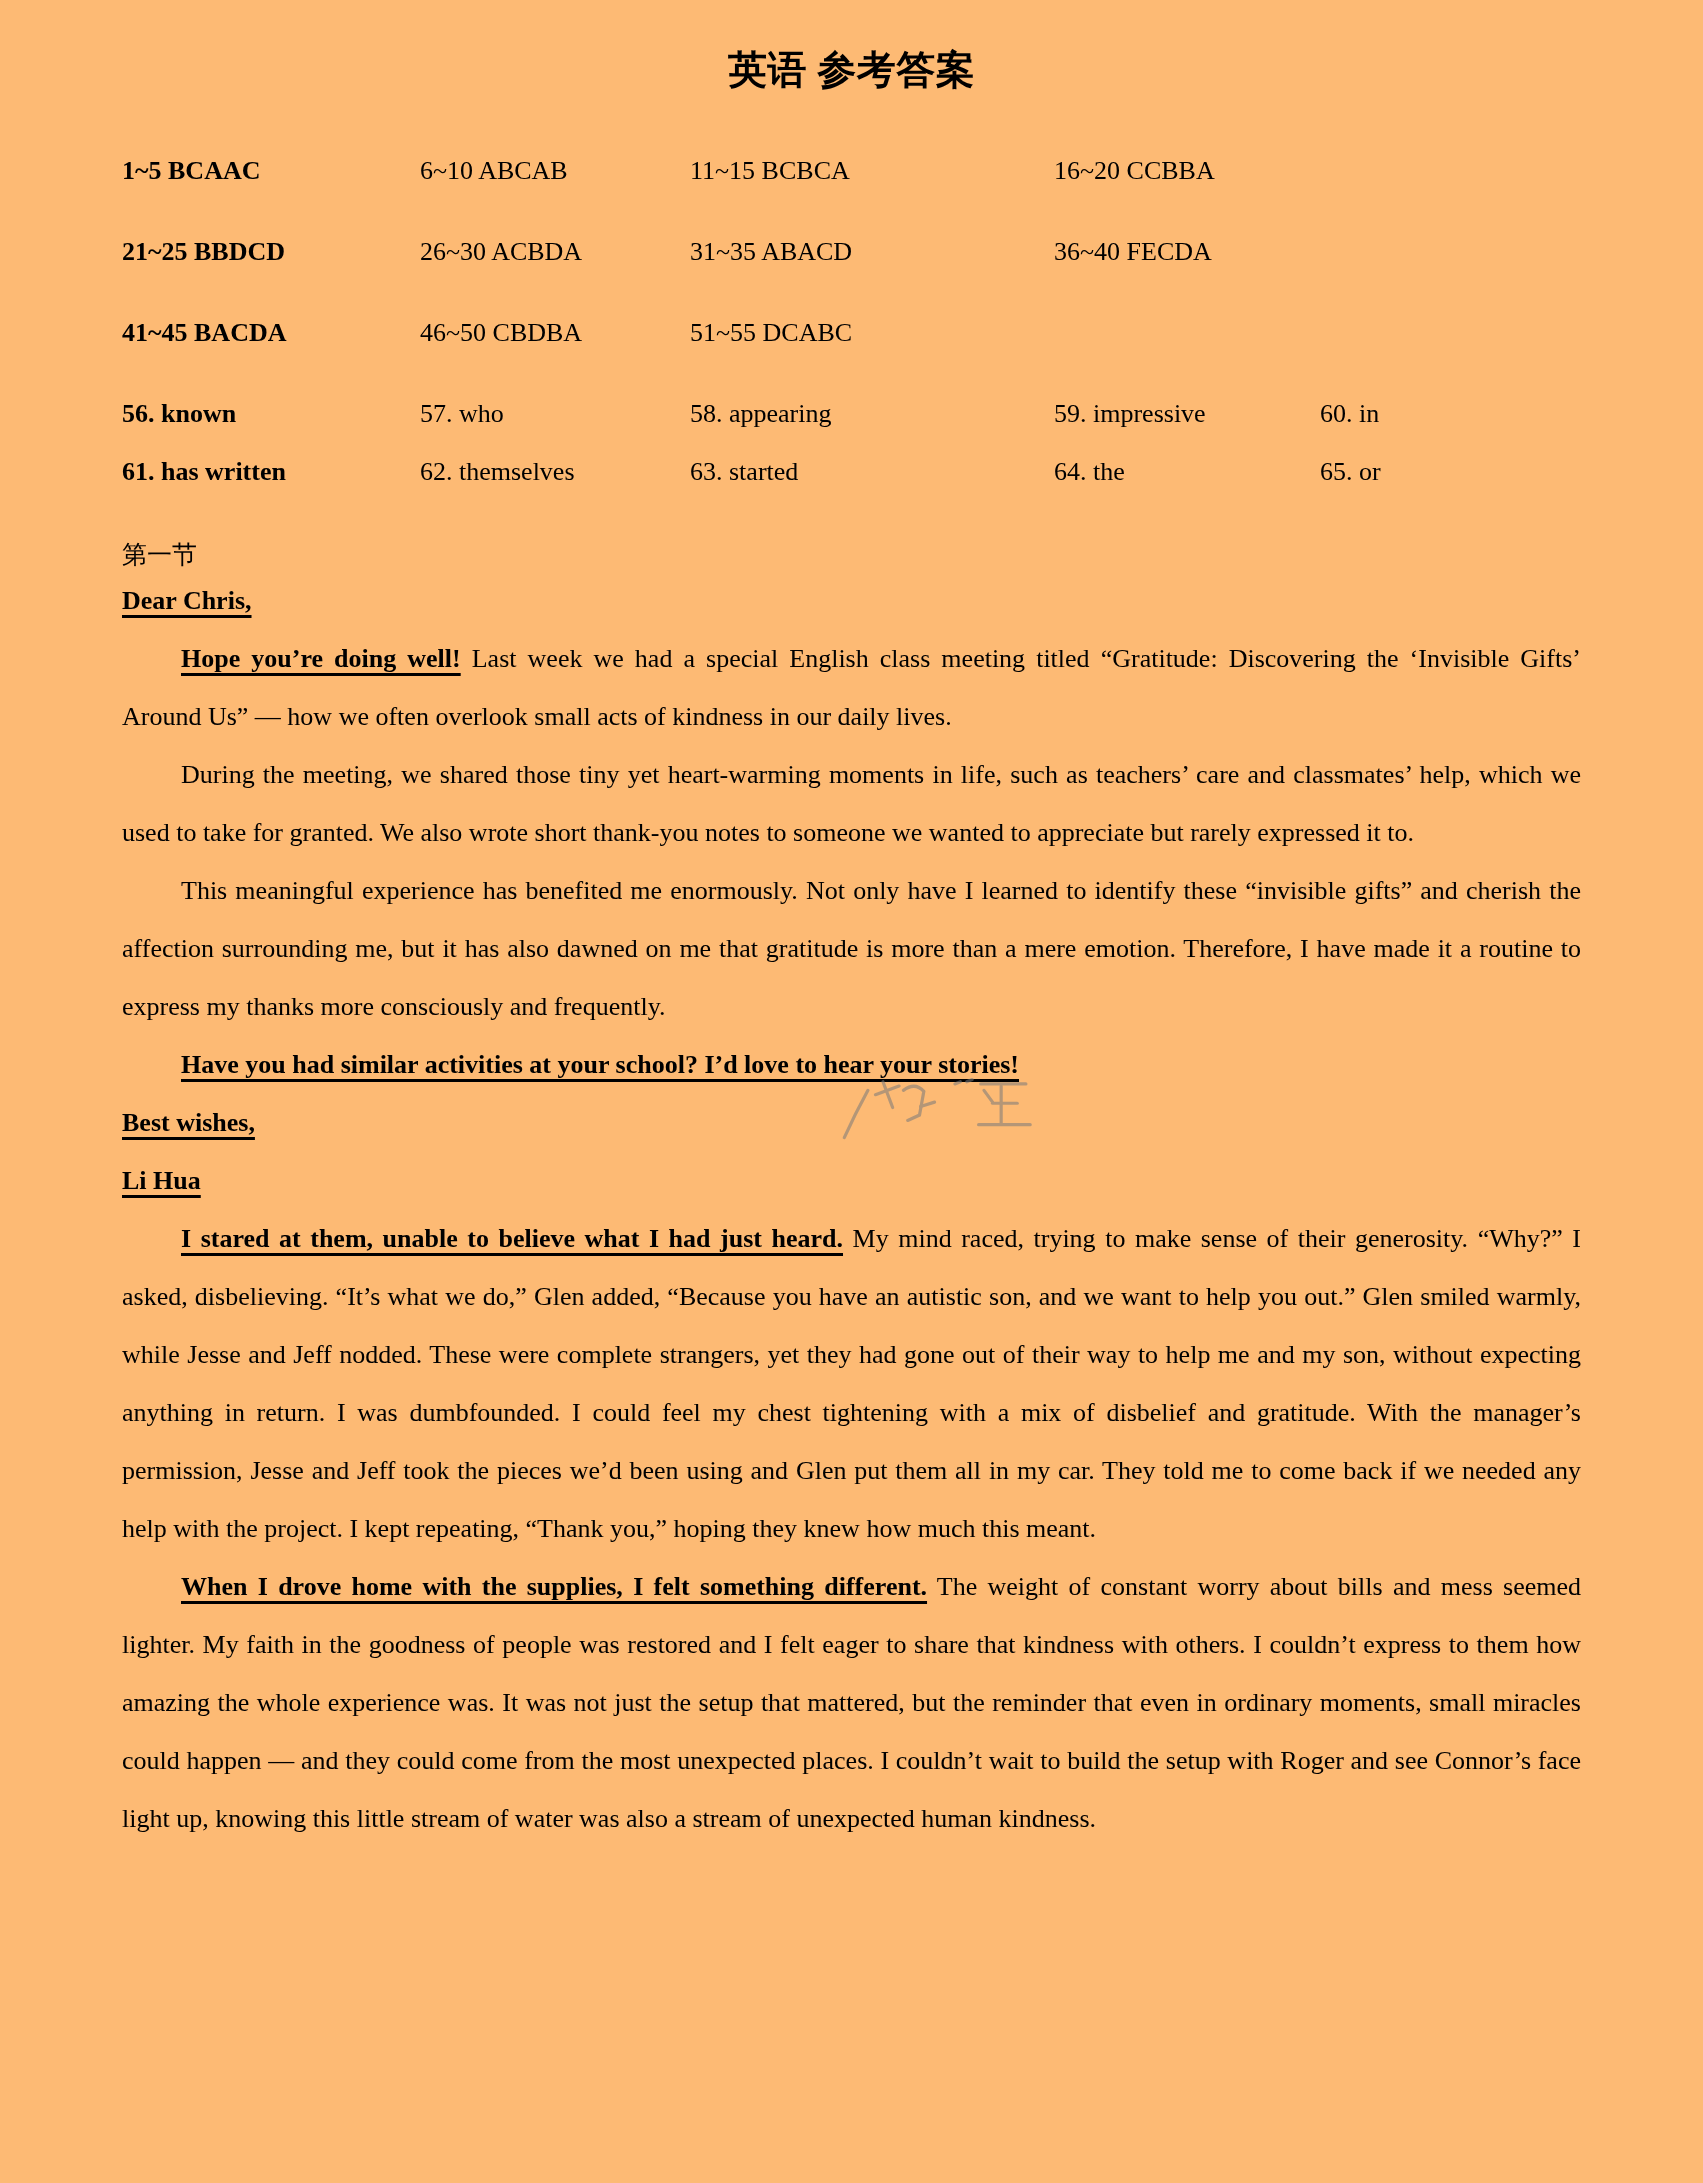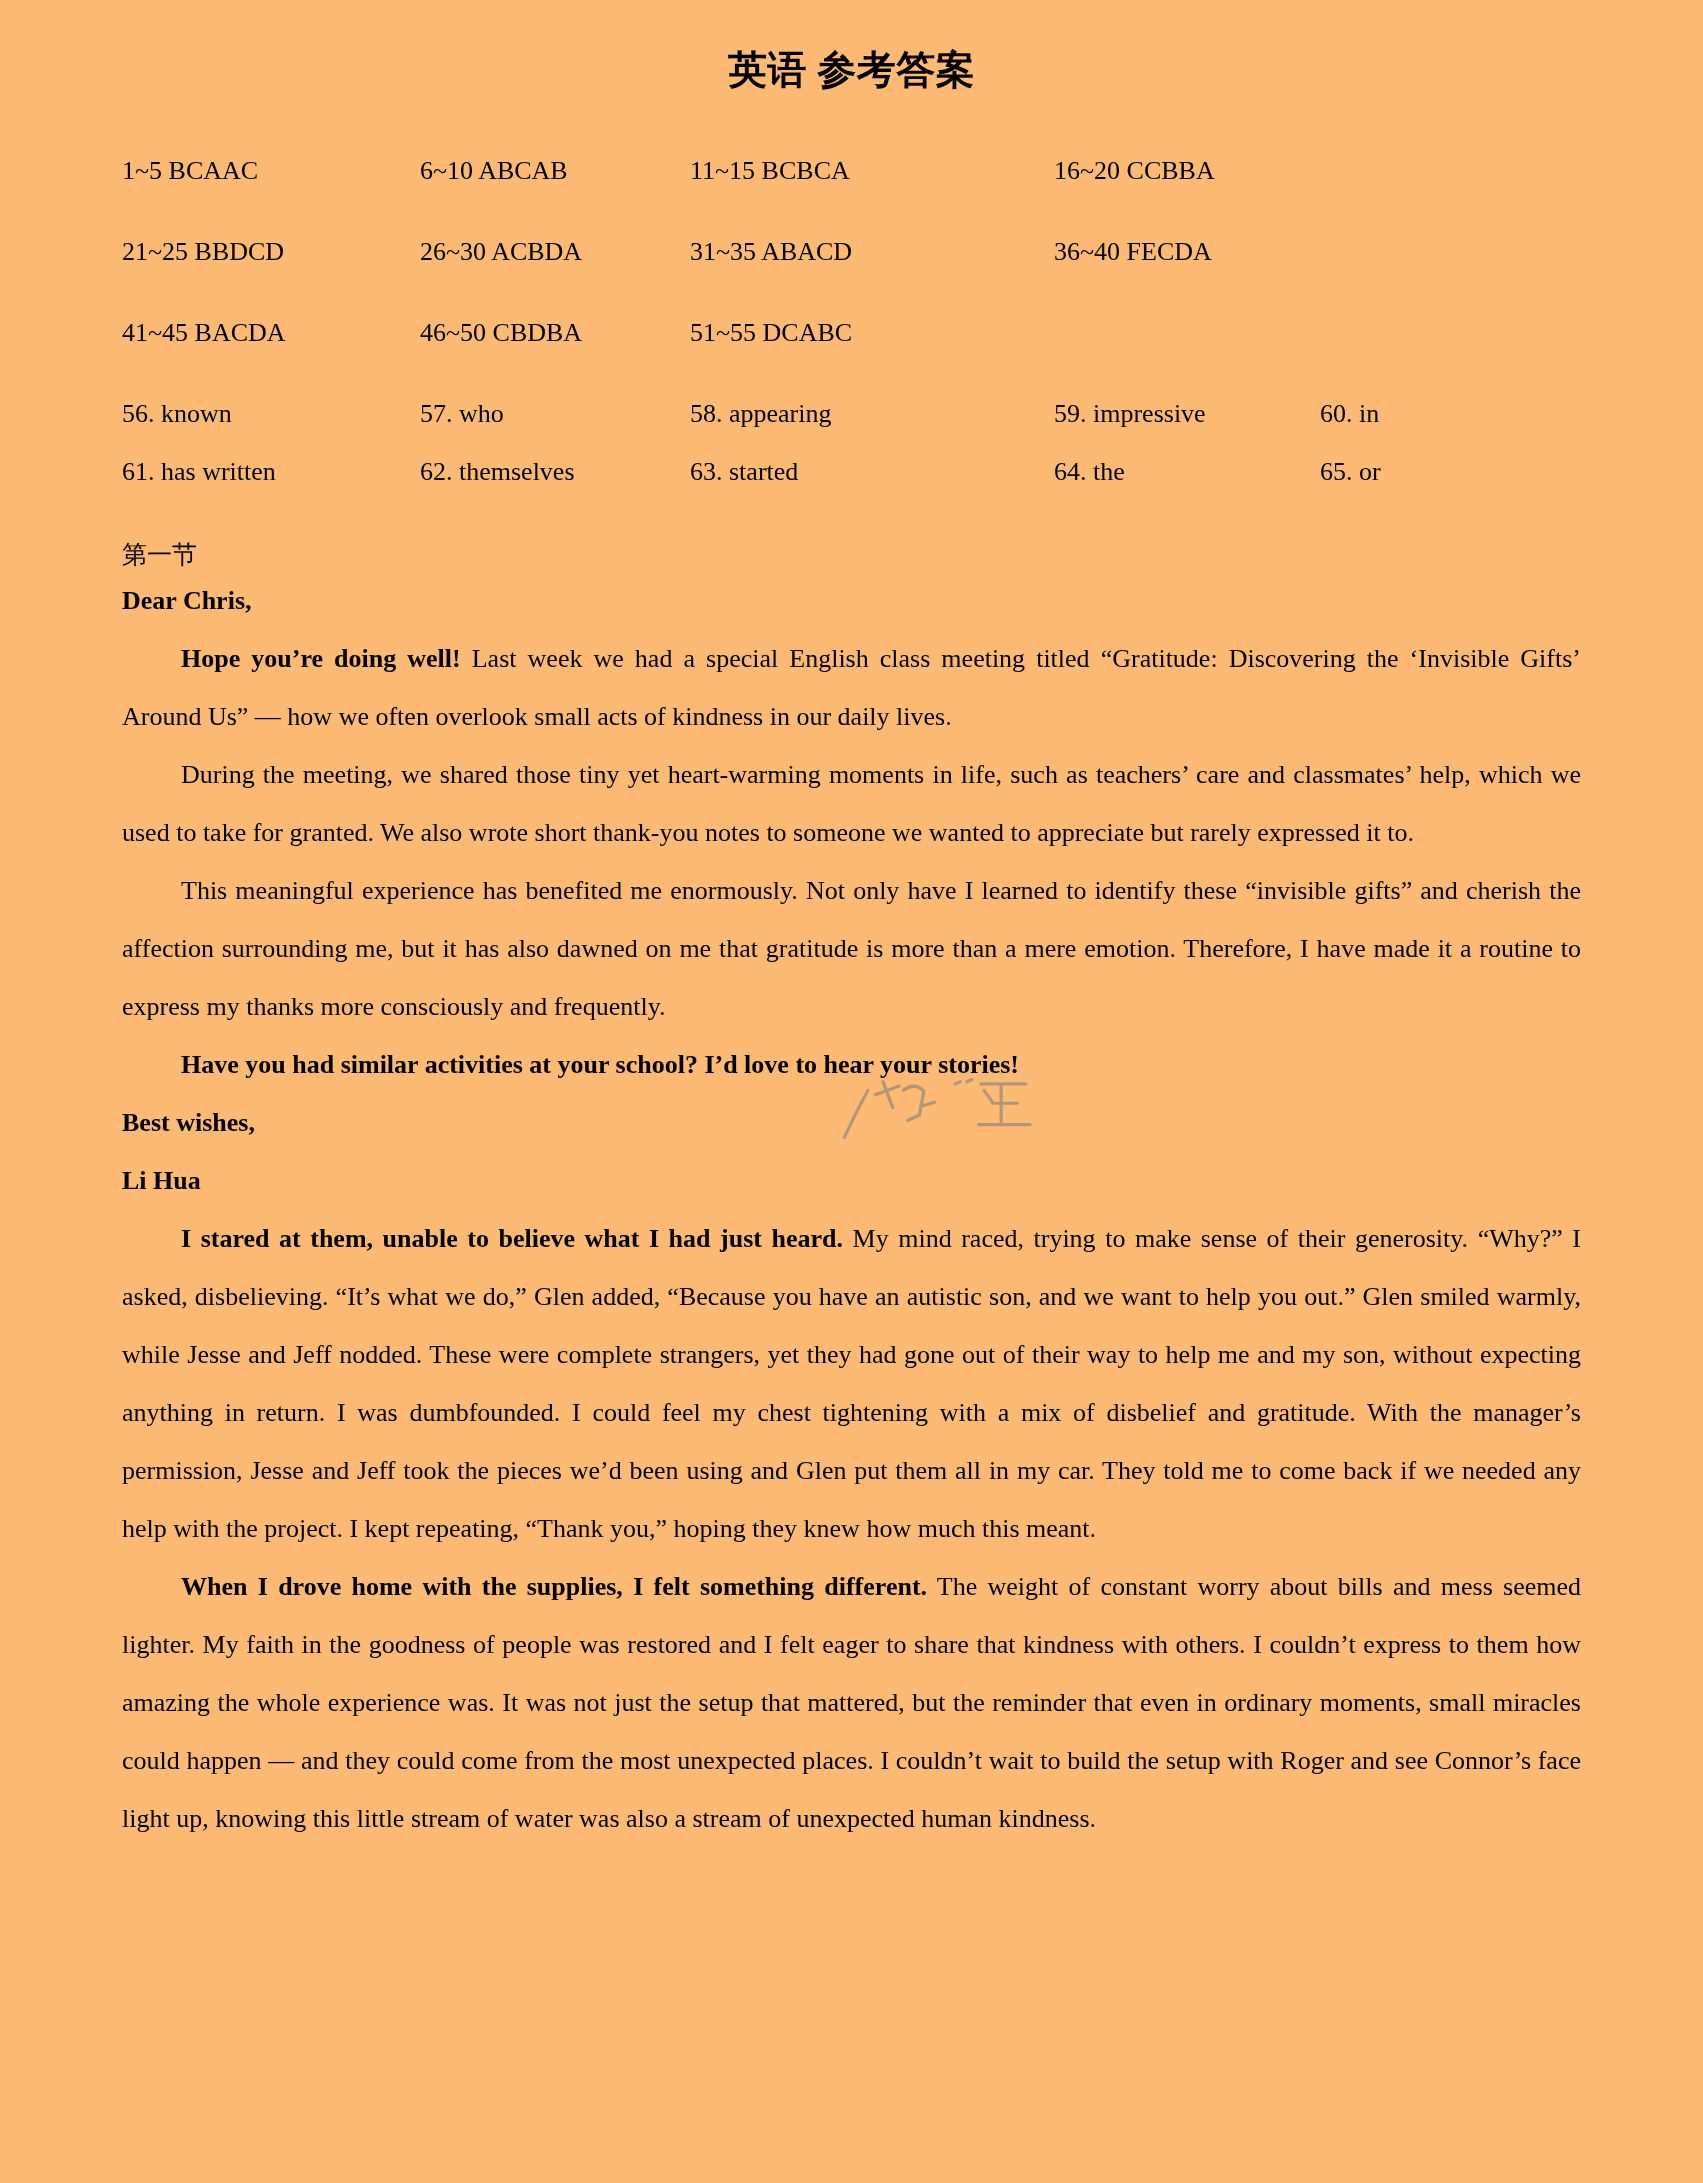--- a/index.html
+++ b/index.html
@@ -22,41 +22,42 @@
     text-align: center;
     letter-spacing: 0.5px;
   }
 
   
   .answers { margin-top: 61px; font-size: 26px; }
   .ans-row { position: relative; }
   .choice-row { height: 81px; }
   .fill-row { height: 58px; }
   .ans-row span { position: absolute; top: 0; line-height: 33px; white-space: nowrap; }
-  .c0 { left: 0; }
+  .c0 { left: 0; font-weight: bold; }
   .c1 { left: 298px; }
   .c2 { left: 568px; }
   .c3 { left: 932px; }
   .c4 { left: 1198px; }
 
   
   .sec-heading {
     font-size: 25px;
     line-height: 35px;
     font-weight: 400;
   }
   .heading-one { margin-top: 23.6px; }
   .heading-two { margin-top: 27px; margin-bottom: 15px; }
 
   
   .letter { font-size: 26px; line-height: 58px; text-align: justify; }
   .letter p { margin: 0; }
   .letter p.indent { text-indent: 59px; }
   .lead {
     font-weight: bold;
+    text-decoration: underline;
     text-decoration-thickness: 2.7px;
     text-underline-offset: 6.4px;
   }
 
   
   .scribble {
     position: absolute;
     left: 840px;
     top: 1072px;
     width: 231px;

